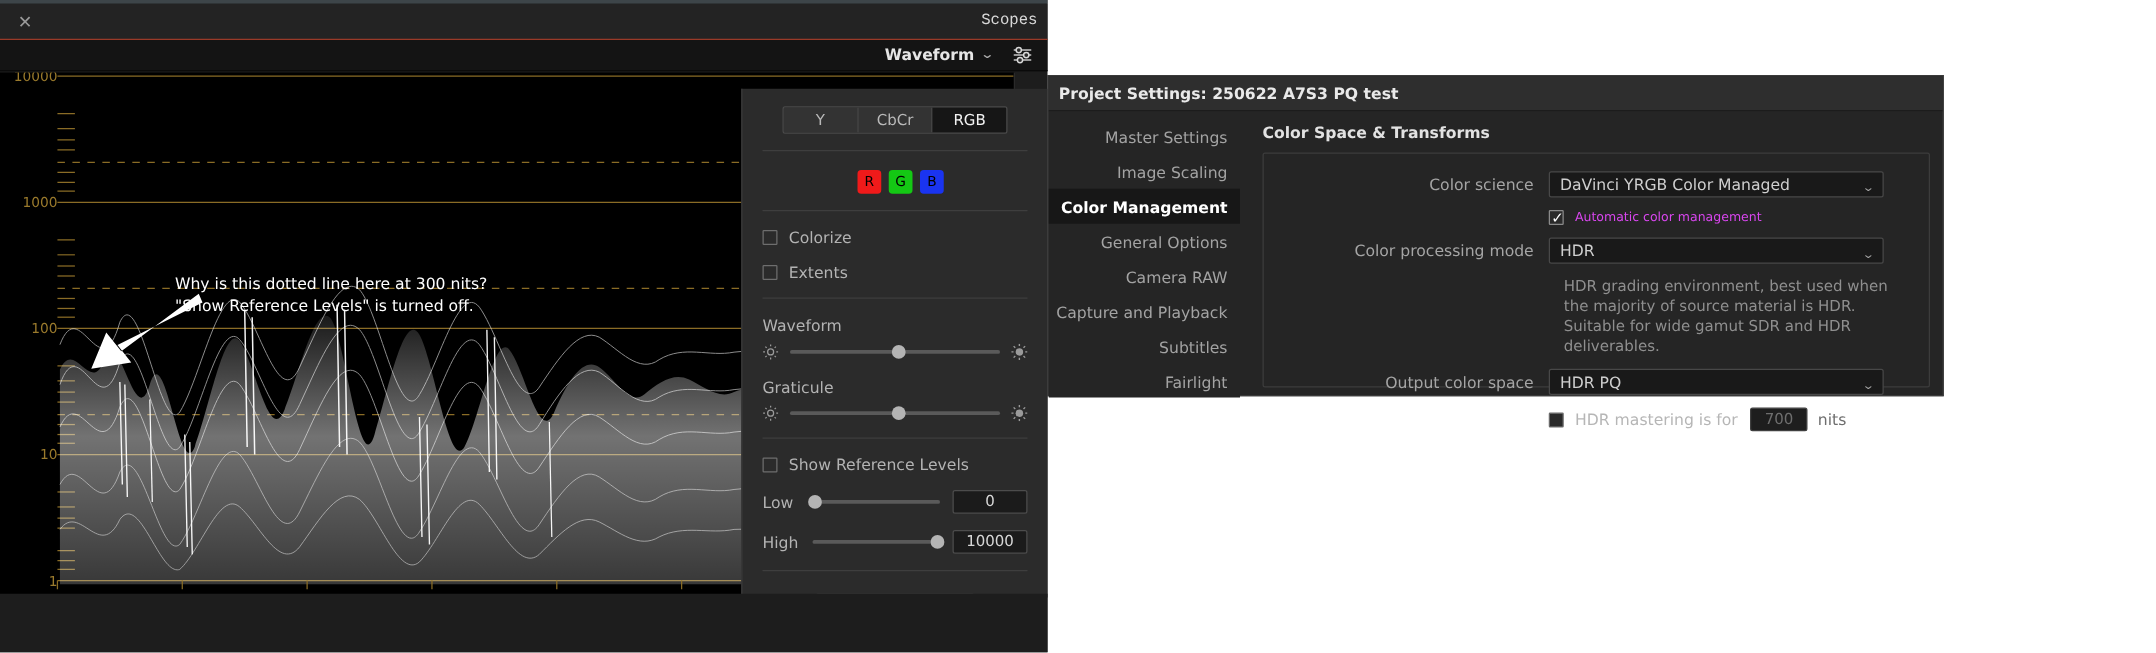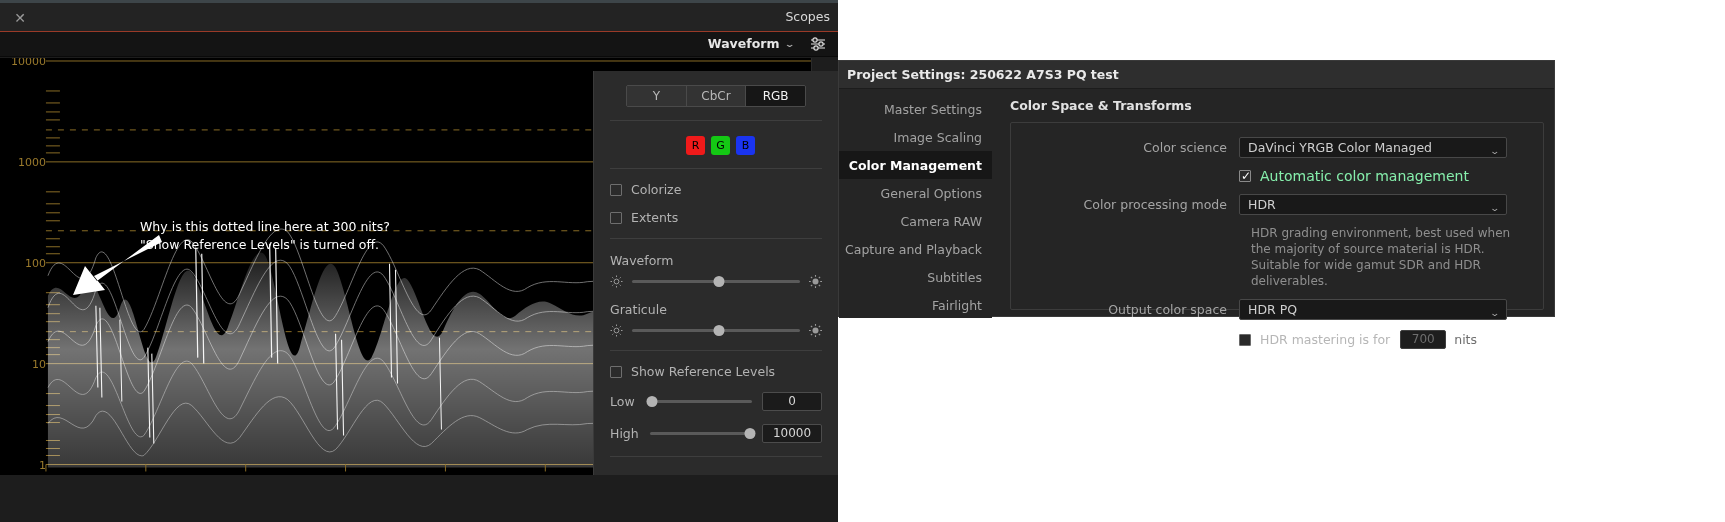--- a/index.html
+++ b/index.html
@@ -25,21 +25,21 @@
     border-bottom: 1px solid #9a3a28;
   }
   #scopes-close {
     position: absolute; left: 12px; top: 7px;
     width: 16px; height: 16px;
     color: #9a9a9a; font-size: 14px; line-height: 16px; text-align: center;
     cursor: pointer;
   }
   #scopes-title {
     position: absolute; right: 8px; top: 6px;
-    color: #d8d8d8; font-size: 12.5px;
+    color: #d8d8d8; font-size: 12.5px; font-family: Liberation Mono, monospace;
   }
   #scopes-toolbar {
     position: relative;
     height: 25px;
     background: #141414;
     border-bottom: 1px solid #0a0a0a;
   }
   #wf-select {
     position: absolute; right: 44px; top: 4px;
     display: flex; align-items: center; gap: 7px;
@@ -193,21 +193,21 @@
   .checkrow { display: flex; align-items: center; margin-bottom: 10px; }
   .checkrow .spacer { width: 228px; }
   .cbox-checked {
     width: 12px; height: 12px; border: 1px solid #8a8a8a; background: #2a2a2a;
     border-radius: 1px; position: relative; cursor: pointer; flex: 0 0 auto;
   }
   .cbox-checked .tick {
     position: absolute; left: 1px; top: -2px;
     color: #ffffff; font-size: 12px; line-height: 14px;
   }
-  .checkrow .ctext { margin-left: 9px; font-size: 14px; color: #86efac; }
+  .checkrow .ctext { margin-left: 9px; font-size: 10px; color: #d946ef; }
   #ps-desc {
     margin: 2px 0 10px 240px; width: 280px;
     font-size: 12px; color: #8f8f8f; line-height: 16px;
   }
   #hdr-master-row { display: flex; align-items: center; }
   #hdr-master-row .spacer { width: 228px; }
   #hdr-master-row .ctext { margin-left: 9px; font-size: 12.5px; color: #b6b6b6; }
   #nits-box {
     margin-left: 10px; width: 46px; height: 19px;
     background: #1e1e1e; border: 1px solid #3f3f3f; border-radius: 2px;

